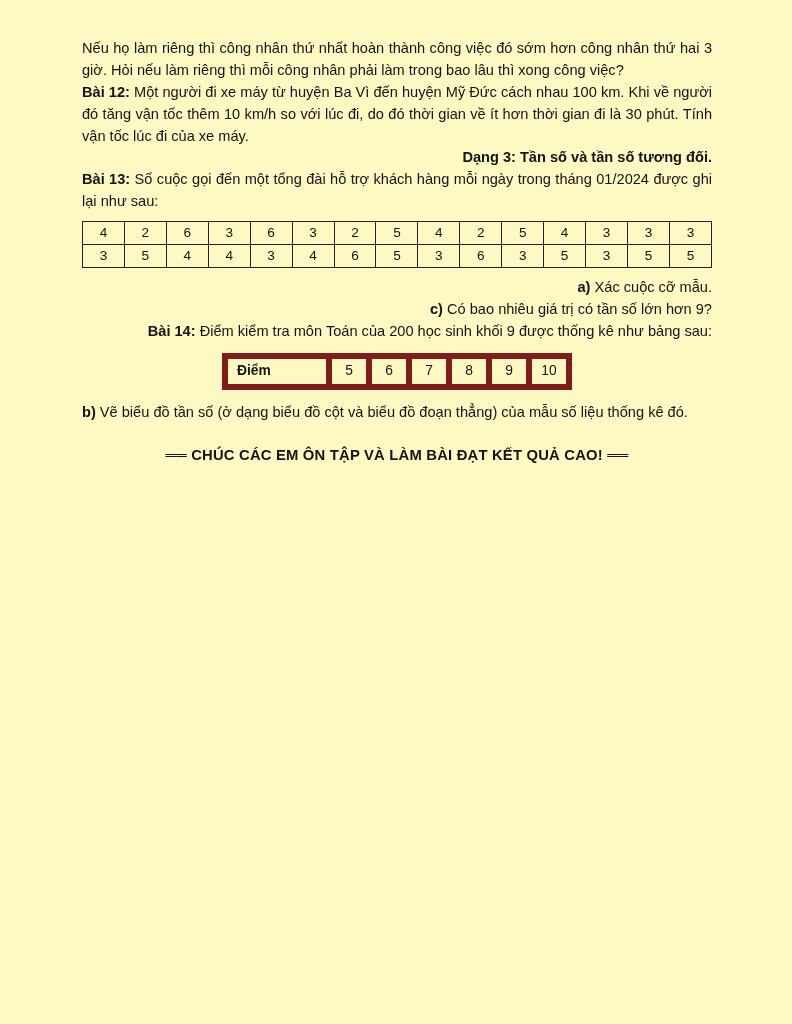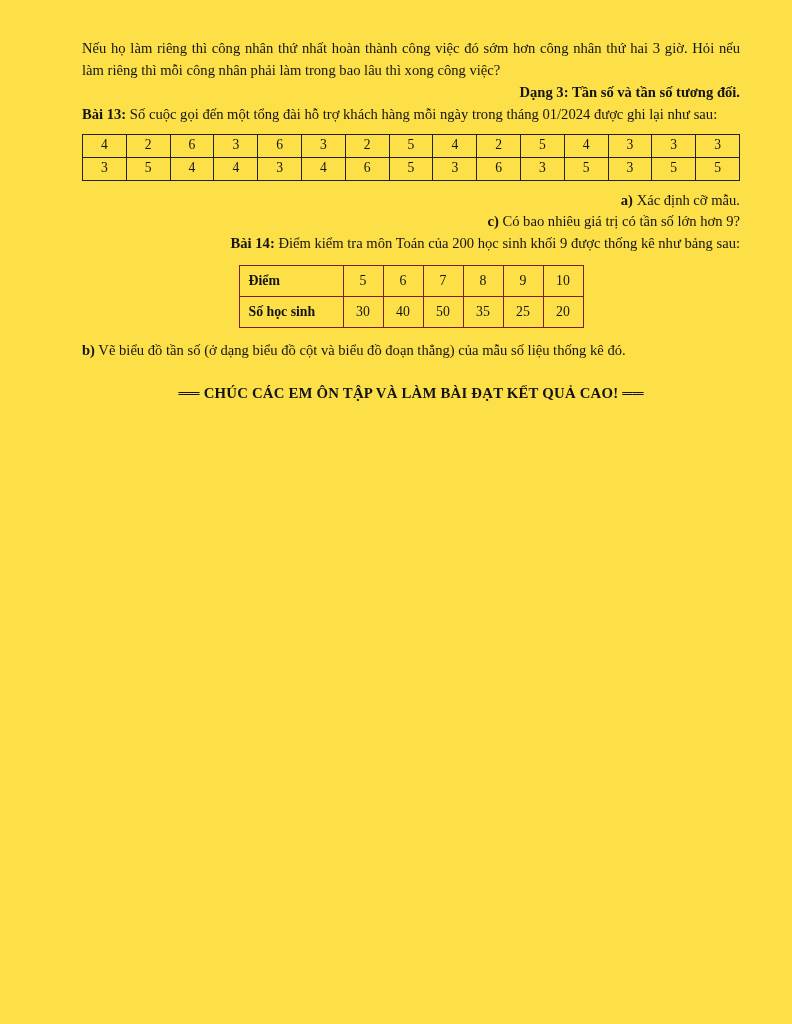--- a/index.html
+++ b/index.html
@@ -1,54 +1,55 @@
 <!DOCTYPE html>
 <html><head>
 <meta charset="utf-8">
 <style>
   * { margin: 0; padding: 0; box-sizing: border-box; }
   html, body { width: 792px; background: #fbfbfa; }
   .page {
-    width: 792px; height: 1024px; background: #fde047;
-    padding: 38px 52px 0 82px;
-    font-family: Liberation Serif, serif;
+    width: 792px; height: 1024px; background: #fef9c3;
+    padding: 38px 80px 0 82px;
+    font-family: Liberation Sans, sans-serif;
     font-size: 14.6px; line-height: 1.5; color: #141414;
   }
   p.just { text-align: justify; }
   p.line { text-align: right; }
   b.lead { font-weight: bold; }
   table.calls {
     width: 100%; border-collapse: collapse; margin: 8px 0 9px 0;
     table-layout: fixed;
   }
   table.calls td {
     border: 1px solid #222; text-align: center;
     font-size: 13.6px; height: 23px; padding: 0;
   }
   table.scores { border-collapse: collapse; margin: 10px auto 12px auto; }
   table.scores td {
-    border: 1px solid #7f1d1d; text-align: center;
+    border: 6px solid #7f1d1d; text-align: center;
     font-size: 13.8px; height: 31px; padding: 0 7px; min-width: 40px;
   }
   table.scores td.lbl {
     font-weight: bold; text-align: left; padding: 0 9px; min-width: 104px;
   }
   .footer {
     text-align: center; font-weight: bold; margin-top: 20px;
     font-size: 14.8px; letter-spacing: 0.2px;
   }
   .footer .rule { font-weight: bold; }
 </style>
 </head>
 <body>
 
 <div class="page">
 
   <p class="just">Nếu họ làm riêng thì công nhân thứ nhất hoàn thành công việc đó sớm hơn công nhân thứ hai 3 giờ. Hỏi nếu làm riêng thì mỗi công nhân phải làm trong bao lâu thì xong công việc?</p>
 
+  <p class="just"><b class="lead">Bài 12:</b><span> Một người đi xe máy từ huyện Ba Vì đến huyện Mỹ Đức cách nhau 100 km. Khi về người đó tăng vận tốc thêm 10 km/h so với lúc đi, do đó thời gian về ít hơn thời gian đi là 30 phút. Tính vận tốc lúc đi của xe máy.</span></p>
 
   <p class="line"><b class="lead">Dạng 3: Tần số và tần số tương đối.</b></p>
 
   <p class="just"><b class="lead">Bài 13:</b><span>  Số cuộc gọi đến một tổng đài hỗ trợ khách hàng mỗi ngày trong tháng 01/2024 được ghi lại như sau:</span></p>
 
   <table class="calls">
     <tbody>
         <tr>
       <td>4</td>
       <td>2</td>
@@ -79,45 +80,36 @@
       <td>6</td>
       <td>3</td>
       <td>5</td>
       <td>3</td>
       <td>5</td>
       <td>5</td>
     </tr>
   </tbody>
     </table>
 
-  <p class="line"><b class="lead">a)</b><span> Xác định cỡ mẫu.</span></p>
+  <p class="line"><b class="lead">a)</b><span> Xác cuộc cỡ mẫu.</span></p>
   <p class="line"><b class="lead">c)</b><span> Có bao nhiêu giá trị có tần số lớn hơn 9?</span></p>
 
   <p class="line"><b class="lead">Bài 14:</b><span> Điểm kiểm tra môn Toán của 200 học sinh khối 9 được thống kê như bảng sau:</span></p>
 
   <table class="scores">
     <tbody>
         <tr>
       <td class="lbl">Điểm</td>
       <td>5</td>
       <td>6</td>
       <td>7</td>
       <td>8</td>
       <td>9</td>
       <td>10</td>
     </tr>
-    <tr>
-      <td class="lbl">Số học sinh</td>
-      <td>30</td>
-      <td>40</td>
-      <td>50</td>
-      <td>35</td>
-      <td>25</td>
-      <td>20</td>
-    </tr>
   </tbody>
     </table>
 
   <p class="just"><b class="lead">b)</b><span> Vẽ biểu đồ tần số (ở dạng biểu đồ cột và biểu đồ đoạn thẳng) của mẫu số liệu thống kê đó.</span></p>
 
   <p class="footer"><span class="rule">══</span><span> CHÚC CÁC EM ÔN TẬP VÀ LÀM BÀI ĐẠT KẾT QUẢ CAO! </span><span class="rule">══</span></p>
 
 </div>
 
 </body></html>

